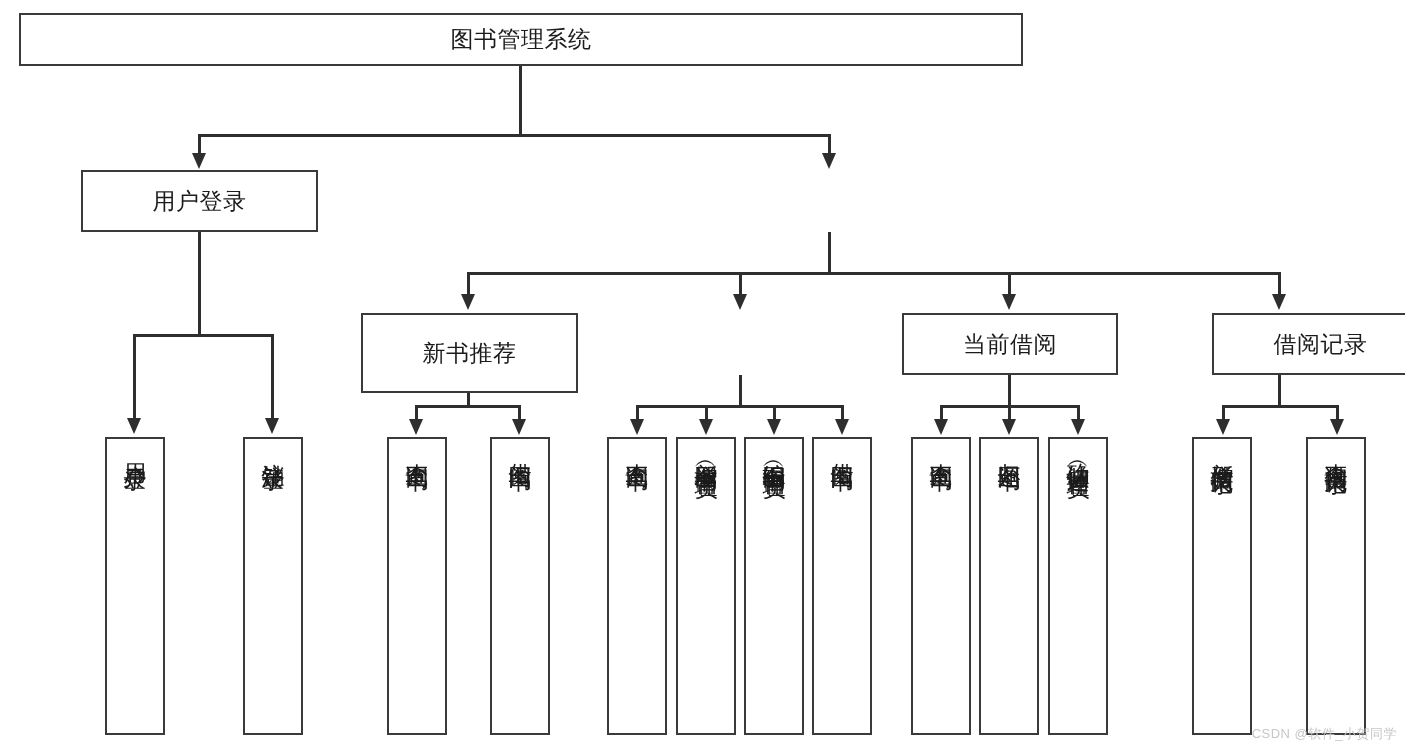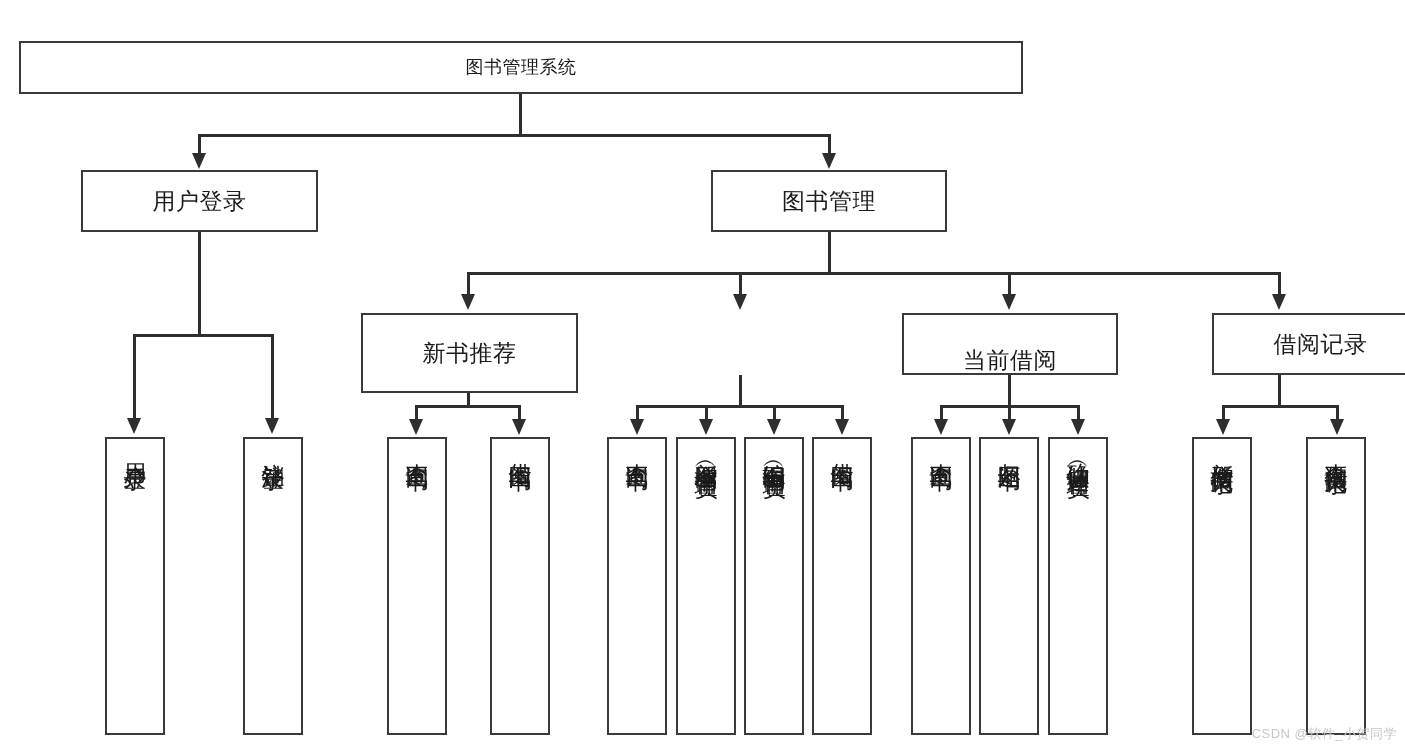--- a/index.html
+++ b/index.html
@@ -31,22 +31,21 @@
   .node .cap{
     display:block;
     line-height:1.14;
     letter-spacing:0.5px;
     white-space:pre;
   }
   .node.h{           
     font-size:23px;
   }
   .node.root{
-    font-size:18px;
-    margin-top:28px;
+    font-size:23px;
   }
   .node.v{           
     font-size:23px;
     align-items:flex-start;
     padding-top:6px;
   }
   .node.v .cap{
     writing-mode:vertical-rl;
     text-orientation:upright;
     letter-spacing:2px;
@@ -146,28 +145,25 @@
   <div class="vline" style="left:1336px;top:405px;height:16px;"></div>
   <div class="arrow" style="left:1330px;top:419px;"></div>
 
   <div class="node root" style="left:19px;top:13px;width:1004px;height:53px;">
     <span class="cap">图书管理系统</span>
   </div>
 
   <div class="node h" style="left:81px;top:170px;width:237px;height:62px;">
     <span class="cap">用户登录</span>
   </div>
-  <div class="node h" style="left:711px;top:170px;width:236px;height:62px;">
-    <span class="cap">图书管理</span>
-  </div>
 
   <div class="node h" style="left:361px;top:313px;width:217px;height:80px;">
     <span class="cap">新书推荐</span>
   </div>
-  <div class="node h" style="left:902px;top:313px;width:216px;height:62px;align-items:flex-end;">
+  <div class="node h" style="left:902px;top:313px;width:216px;height:62px;">
     <span class="cap">当前借阅</span>
   </div>
   <div class="node h" style="left:1212px;top:313px;width:217px;height:62px;">
     <span class="cap">借阅记录</span>
   </div>
 
   <div class="node v" style="left:105px;top:437px;width:60px;height:298px;">
     <span class="cap">用户登录</span>
   </div>
   <div class="node v" style="left:243px;top:437px;width:60px;height:298px;">

